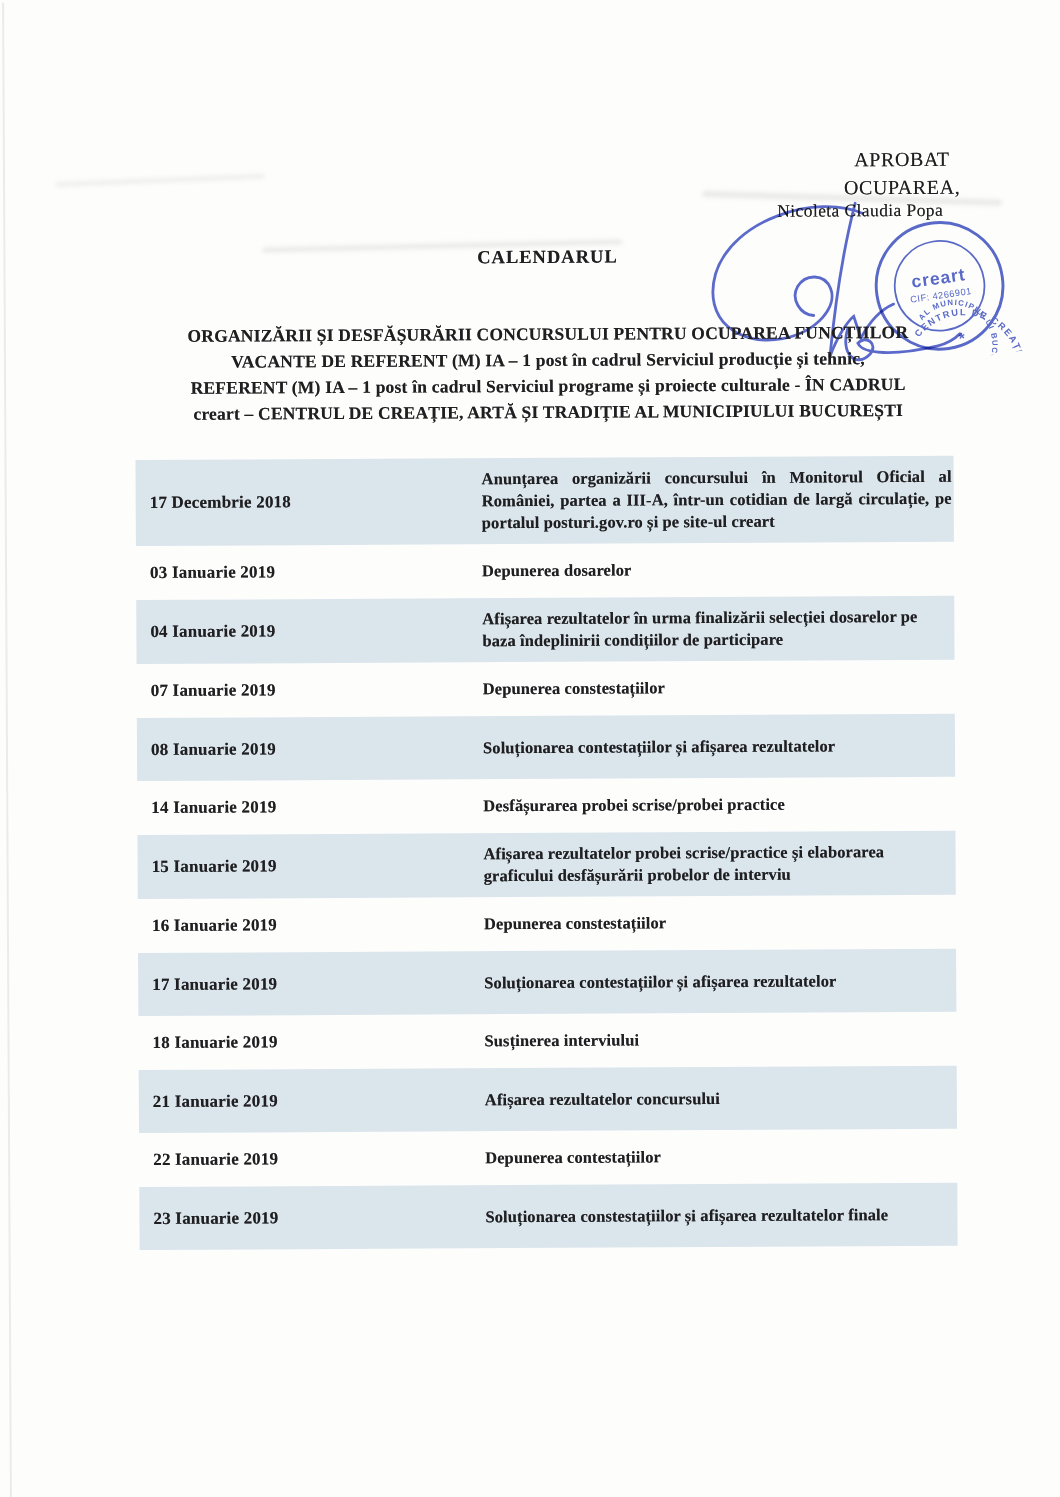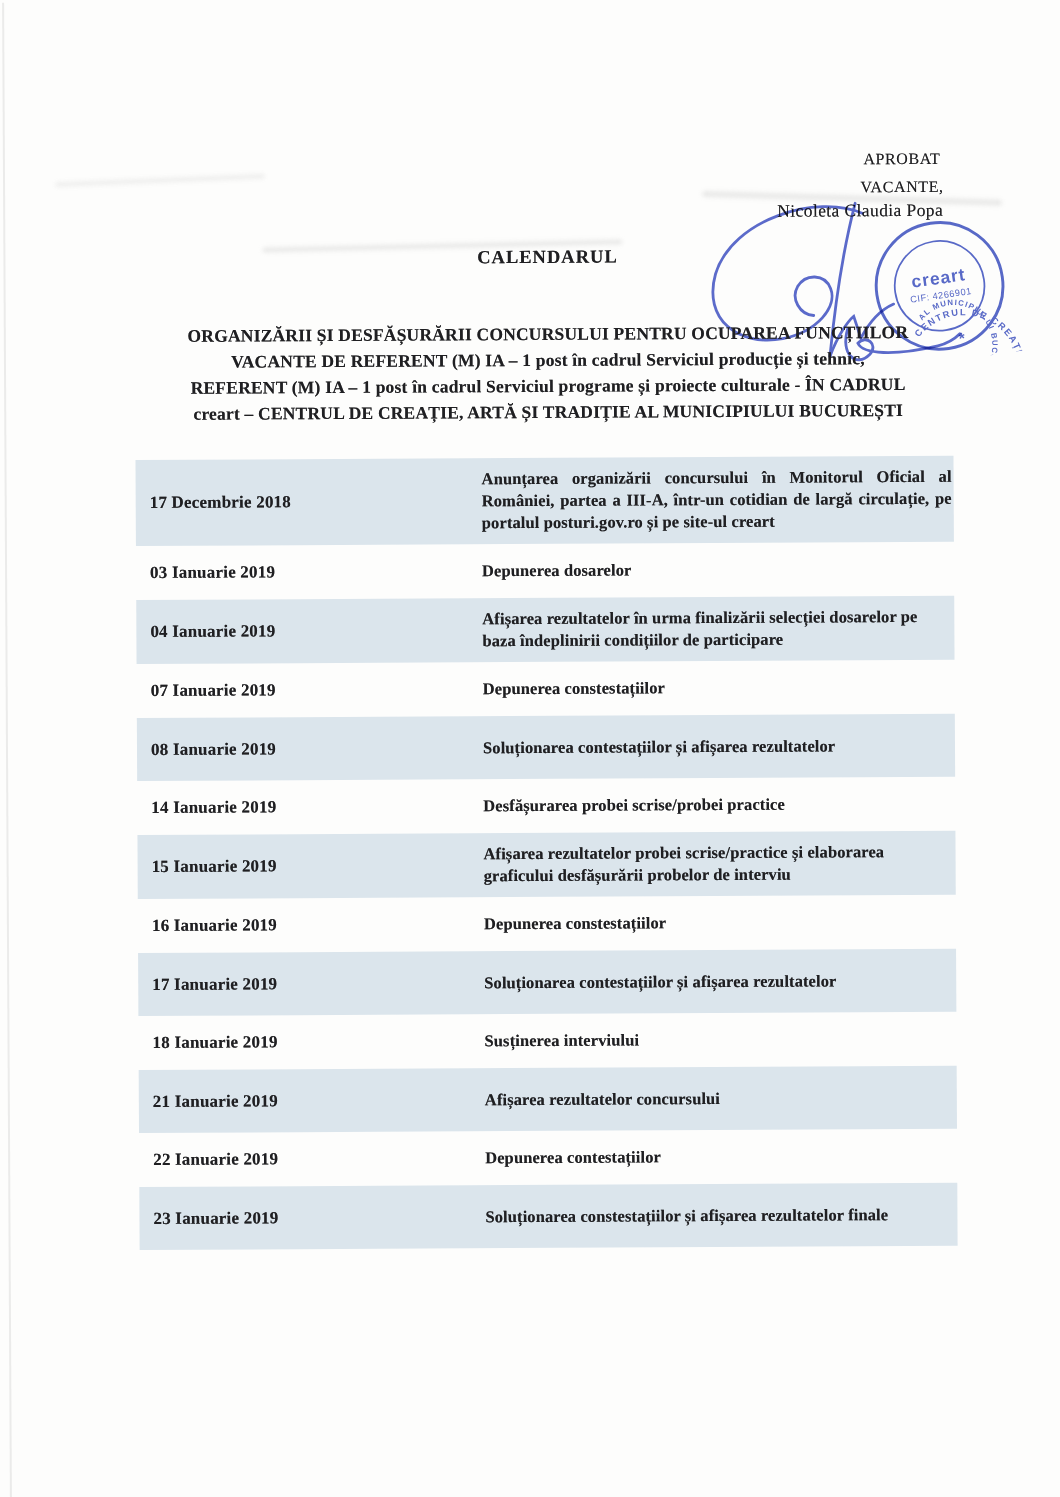--- a/index.html
+++ b/index.html
@@ -16,21 +16,21 @@
     transform:rotate(-0.3deg);
   }
   
   .edge-line{position:absolute;left:6px;top:0;bottom:0;width:2px;background:rgba(140,140,140,.16);}
   .smudge{position:absolute;background:rgba(165,165,165,.22);filter:blur(2px);border-radius:4px;}
   .smudge.s1{top:197px;left:705px;width:300px;height:6px;transform:rotate(2deg);}
   .smudge.s2{top:243px;left:265px;width:360px;height:5px;transform:rotate(-1deg);}
   .smudge.s3{top:176px;left:58px;width:210px;height:5px;transform:rotate(-2deg);opacity:.7;}
   
   .approval{position:absolute;top:147px;left:810px;width:190px;text-align:center;
-    font-size:16px;line-height:28px;letter-spacing:.6px;}
+    font-size:20px;line-height:28px;letter-spacing:.6px;}
   .signer{position:absolute;top:202px;left:738px;width:250px;text-align:center;
     font-size:17.5px;letter-spacing:.4px;}
   
   .centercol{position:absolute;left:120px;width:860px;text-align:center;}
   .doc-title{top:247px;font-size:18.5px;font-weight:bold;letter-spacing:1px;}
   .heading{top:321px;font-weight:bold;font-size:17.5px;line-height:26px;letter-spacing:.2px;}
   .heading div{white-space:nowrap;}
   
   .cal-table{position:absolute;top:458px;left:137px;width:818px;}
   .row{display:flex;align-items:center;box-sizing:border-box;padding:10px 0;}
@@ -52,21 +52,21 @@
 
 <div class="page">
 
   <div class="edge-line"></div>
   <div class="smudge s1"></div>
   <div class="smudge s2"></div>
   <div class="smudge s3"></div>
 
   <div class="approval">
     <div>APROBAT</div>
-    <div>VACANTE,</div>
+    <div>OCUPAREA,</div>
   </div>
   <div class="signer">Nicoleta Claudia Popa</div>
 
   <svg class="sig-svg" viewBox="0 0 270 190">
     <g fill="none" stroke="#3f51c1" stroke-width="2.8" stroke-linecap="round" opacity="0.85">
       <path d="M165,25 C120,5 35,30 18,85 C5,130 40,158 85,150 C120,143 140,118 133,100 C127,85 108,85 100,98 C93,110 102,126 116,127"></path>
       <path d="M158,15 C146,60 138,110 132,168"></path>
       <path d="M132,168 C140,147 150,133 156,128 L163,150 C172,133 182,122 196,116"></path>
       <path d="M150,140 C142,166 158,180 172,166 C181,156 168,146 160,155 C165,166 196,168 240,158 C252,155 258,150 262,146"></path>
     </g>

